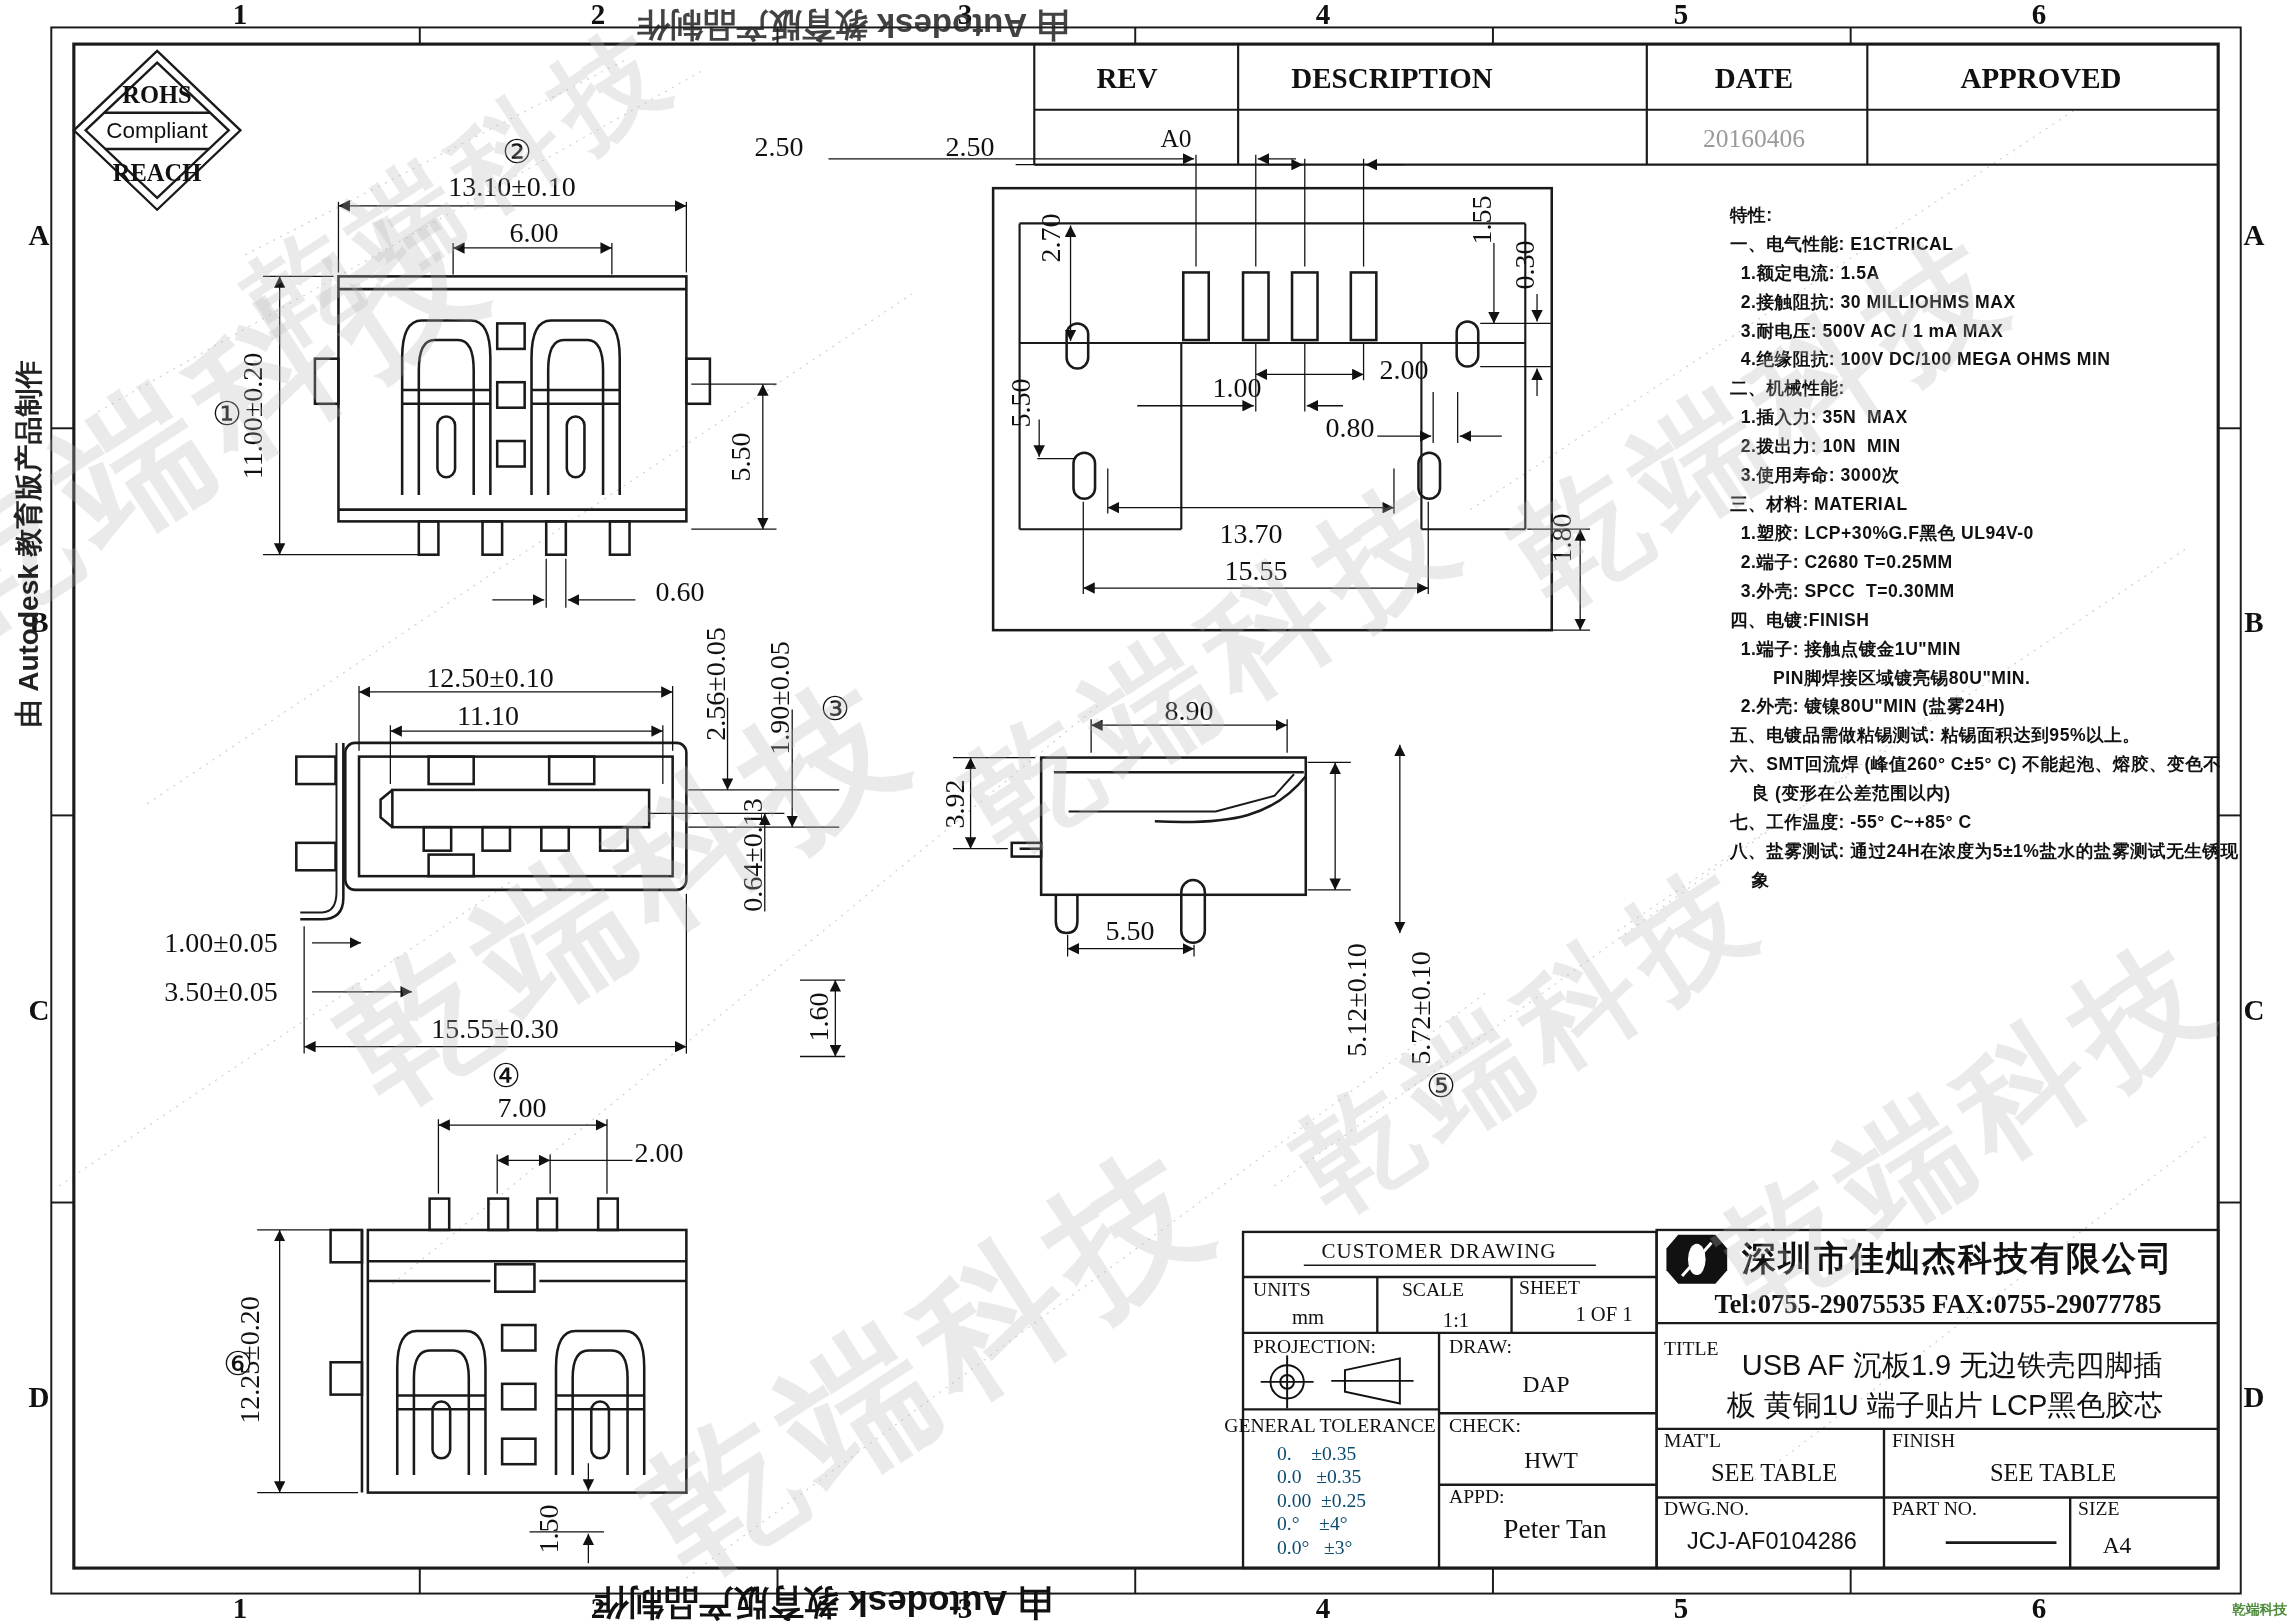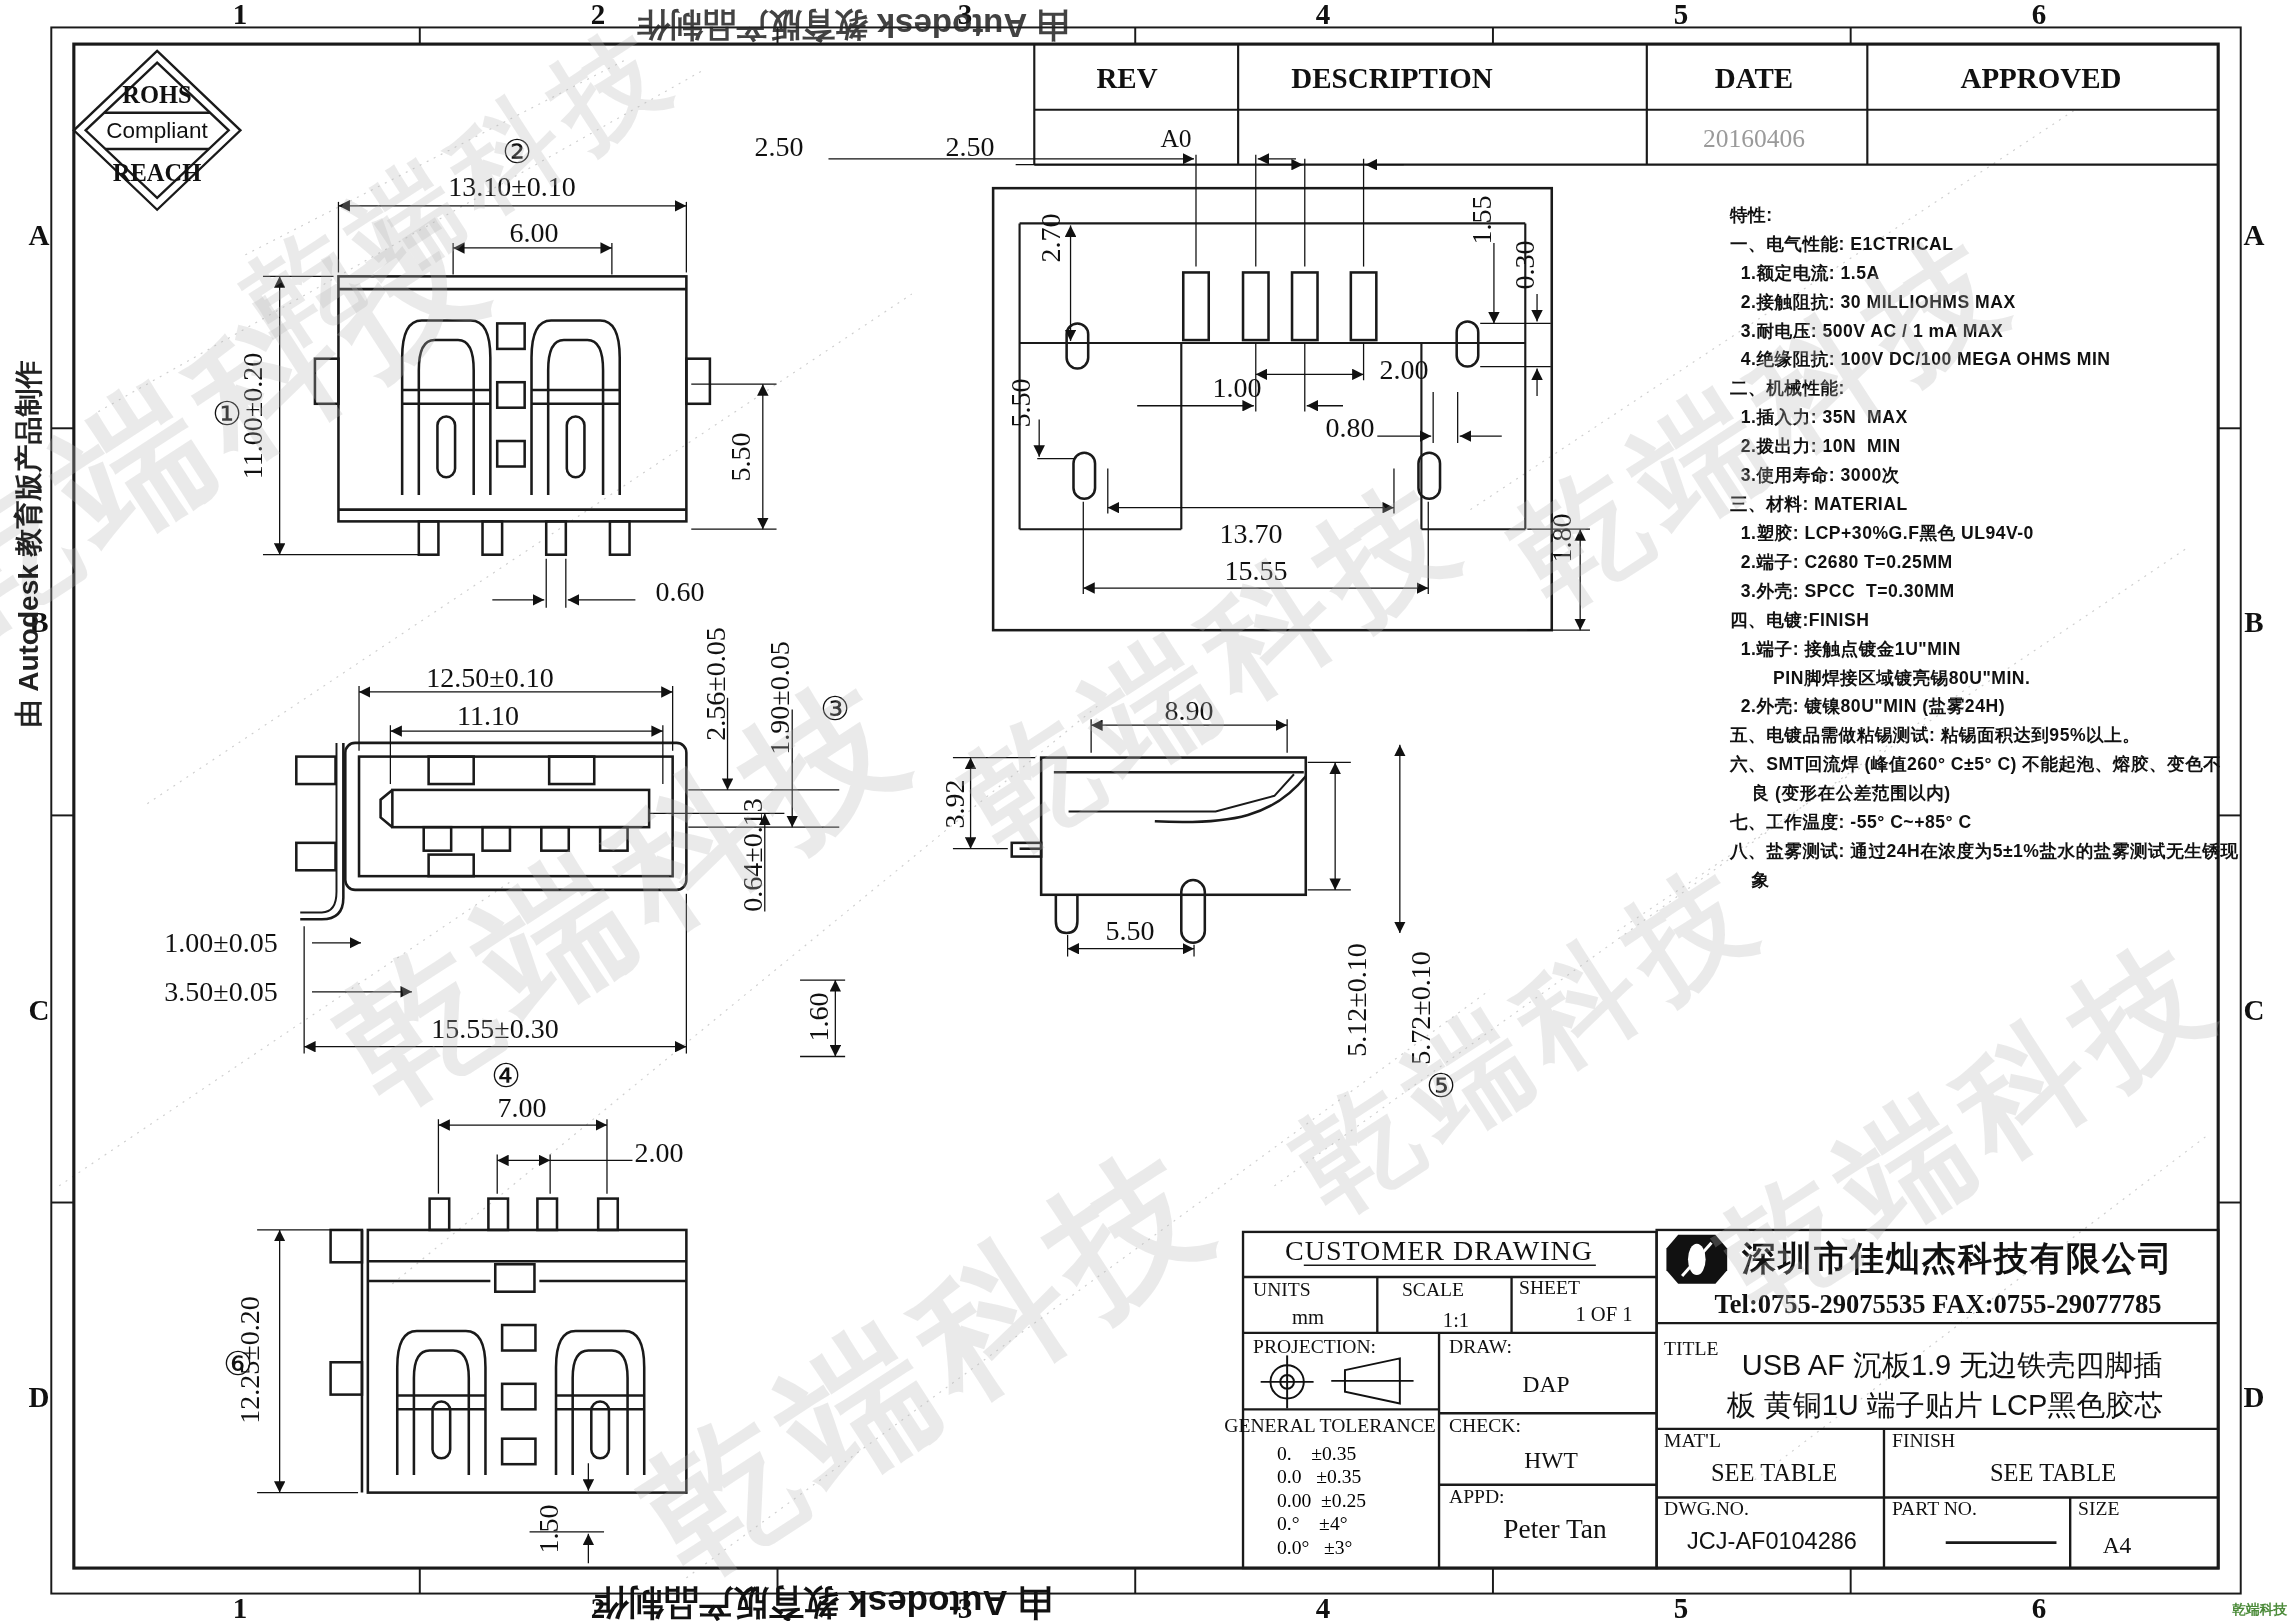--- a/index.html
+++ b/index.html
@@ -24,21 +24,21 @@
       font-family:"Liberation Sans",sans-serif;font-weight:bold;color:#b7b7b7;
       opacity:0.28;letter-spacing:13.7px;white-space:nowrap;}
   .wm-autodesk-top{position:absolute;left:853px;top:23.5px;transform:translate(-50%,-50%) rotate(180deg);
       font-size:33px;font-weight:bold;color:#222;opacity:.85;white-space:nowrap;}
   .wm-autodesk-left{position:absolute;left:29px;top:544px;transform:translate(-50%,-50%) rotate(-90deg);
       font-size:28px;font-weight:bold;color:#222;white-space:nowrap;}
   .wm-autodesk-bottom{position:absolute;left:823px;top:1602px;transform:translate(-50%,-50%) rotate(180deg);
       font-size:35px;font-weight:bold;color:#111;white-space:nowrap;}
   .wm-corner{position:absolute;right:5.9px;bottom:2px;font-size:13.7px;font-weight:bold;color:#4c8b3a;}
   .serif-b{font-weight:bold;}
-  .tolline{position:absolute;white-space:pre;font-family:"Liberation Serif",serif;font-size:19.6px;color:#000000;}
+  .tolline{position:absolute;white-space:pre;font-family:"Liberation Serif",serif;font-size:19.6px;color:#0c4a6e;}
 </style>
 </head>
 <body>
 
 <svg class="lines" width="2293" height="1621" viewBox="0 0 2339 1654">
   <defs>
     <marker id="ar" viewBox="0 0 10 10" refX="10" refY="5" markerWidth="9" markerHeight="9" orient="auto-start-reverse">
         <path d="M0,0 L10,5 L0,10 z" fill="#111"></path>
       </marker>
   </defs>
@@ -447,21 +447,21 @@
     <div class="specline" style="left: 1730px; top: 666px;">        PIN脚焊接区域镀亮锡80U"MIN.</div>
     <div class="specline" style="left: 1730px; top: 694px;">  2.外壳: 镀镍80U"MIN (盐雾24H)</div>
     <div class="specline" style="left: 1730px; top: 723px;">五、电镀品需做粘锡测试: 粘锡面积达到95%以上。</div>
     <div class="specline" style="left: 1730px; top: 752px;">六、SMT回流焊 (峰值260° C±5° C) 不能起泡、熔胶、变色不</div>
     <div class="specline" style="left: 1730px; top: 781px;">    良 (变形在公差范围以内)</div>
     <div class="specline" style="left: 1730px; top: 810px;">七、工作温度: -55° C~+85° C</div>
     <div class="specline" style="left: 1730px; top: 839px;">八、盐雾测试: 通过24H在浓度为5±1%盐水的盐雾测试无生锈现</div>
     <div class="specline" style="left: 1730px; top: 868px;">    象</div>
   </div>
 
-<span class="t" style="left:1439px;top:1251px;font-size:28px;letter-spacing:1px;">CUSTOMER DRAWING</span>
+<span class="t" style="left:1439px;top:1251px;font-size:21px;letter-spacing:1px;">CUSTOMER DRAWING</span>
 <span class="t left small" style="left:1253px;top:1290px;">UNITS</span>
 <span class="t" style="left:1308px;top:1317px;font-size:20.6px;">mm</span>
 <span class="t small" style="left:1433px;top:1290px;">SCALE</span>
 <span class="t" style="left:1456px;top:1320px;font-size:20.6px;">1:1</span>
 <span class="t left small" style="left:1519px;top:1288px;">SHEET</span>
 <span class="t" style="left:1604px;top:1314px;font-size:20.6px;">1 OF 1</span>
 <span class="t left small" style="left:1253px;top:1347px;">PROJECTION:</span>
 <span class="t left small" style="left:1449px;top:1347px;">DRAW:</span>
 <span class="t" style="left:1546px;top:1384px;font-size:23.5px;">DAP</span>
 <span class="t small" style="left:1330px;top:1426px;">GENERAL  TOLERANCE</span>

